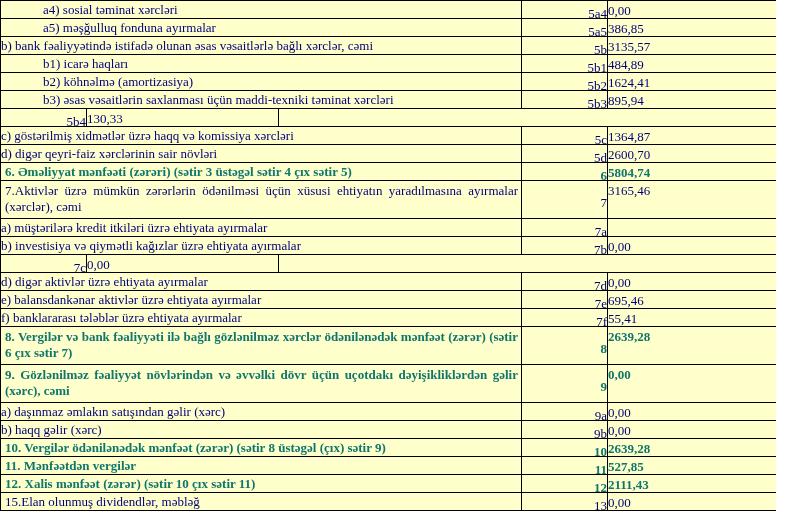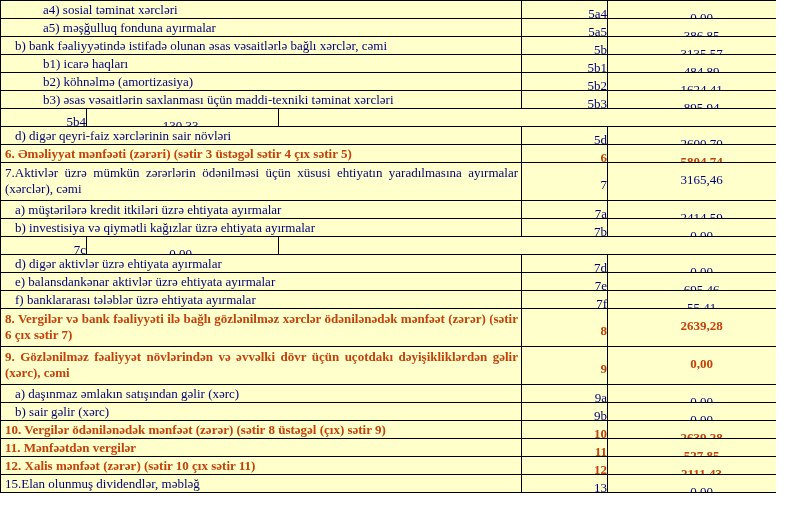--- a/index.html
+++ b/index.html
@@ -37,39 +37,39 @@
     color: #00007B;
   }
   .label {
     width: 521px;
     line-height: 16px;
     padding-top: 1px;
     padding-right: 3px;
   }
   .dbl .label { padding-top: 2px; text-align: justify; }
   .ind0 { padding-left: 4px; }
-  .ind1 { padding-left: 14px; }
+  .ind1 { }
   .ind2 { padding-left: 42px; }
   .code {
     width: 86px;
     text-align: right;
     line-height: 16px;
     padding-top: 5px;
   }
   .dbl .code { line-height: 34px; }
   .value {
     width: 192px;
-    text-align: center;
+    text-align: left;
     line-height: 16px;
-    padding-top: 9px;
+    padding-top: 2px;
     padding-right: 4px;
   }
   .row.bold .cell {
     font-weight: bold;
-    color: #c2410c;
+    color: #0f766e;
   }
 </style>
 </head>
 <body>
 
 <div class="page">
   <div class="fin-table">
       <div class="row">
         <div class="cell label ind2">a4) sosial təminat xərcləri</div>
         <div class="cell code">5a4</div>
@@ -98,38 +98,42 @@
       <div class="row">
         <div class="cell label ind2">b3) əsas vəsaitlərin saxlanması üçün maddi-texniki təminat xərcləri</div>
         <div class="cell code">5b3</div>
         <div class="cell value">895,94</div>
       </div>
       <div class="row">
         <div class="cell code">5b4</div>
         <div class="cell value">130,33</div>
       </div>
       <div class="row">
+        <div class="cell label ind1">c) göstərilmiş xidmətlər üzrə haqq və komissiya xərcləri</div>
+        <div class="cell code">5c</div>
+        <div class="cell value">1364,87</div>
+      </div>
+      <div class="row">
         <div class="cell label ind1">d) digər qeyri-faiz xərclərinin sair növləri</div>
         <div class="cell code">5d</div>
         <div class="cell value">2600,70</div>
       </div>
       <div class="row bold">
         <div class="cell label ind0">6. Əməliyyat mənfəəti (zərəri) (sətir 3 üstəgəl sətir 4 çıx sətir 5)</div>
         <div class="cell code">6</div>
         <div class="cell value">5804,74</div>
       </div>
       <div class="row dbl">
         <div class="cell label ind0">7.Aktivlər üzrə mümkün zərərlərin ödənilməsi üçün xüsusi ehtiyatın yaradılmasına ayırmalar (xərclər), cəmi</div>
         <div class="cell code">7</div>
         <div class="cell value">3165,46</div>
       </div>
       <div class="row">
         <div class="cell label ind1">a) müştərilərə kredit itkiləri üzrə ehtiyata ayırmalar</div>
         <div class="cell code">7a</div>
-        <div class="cell value">2414,59</div>
       </div>
       <div class="row">
         <div class="cell label ind1">b) investisiya və qiymətli kağızlar üzrə ehtiyata ayırmalar</div>
         <div class="cell code">7b</div>
         <div class="cell value">0,00</div>
       </div>
       <div class="row">
         <div class="cell code">7c</div>
         <div class="cell value">0,00</div>
       </div>
@@ -157,21 +161,21 @@
         <div class="cell label ind0">9. Gözlənilməz fəaliyyət növlərindən və əvvəlki dövr üçün uçotdakı dəyişikliklərdən gəlir (xərc), cəmi</div>
         <div class="cell code">9</div>
         <div class="cell value">0,00</div>
       </div>
       <div class="row">
         <div class="cell label ind1">a) daşınmaz əmlakın satışından gəlir (xərc)</div>
         <div class="cell code">9a</div>
         <div class="cell value">0,00</div>
       </div>
       <div class="row">
-        <div class="cell label ind1">b) sair gəlir (xərc)</div>
+        <div class="cell label ind1">b) haqq gəlir (xərc)</div>
         <div class="cell code">9b</div>
         <div class="cell value">0,00</div>
       </div>
       <div class="row bold">
         <div class="cell label ind0">10. Vergilər ödənilənədək mənfəət (zərər) (sətir 8 üstəgəl (çıx) sətir 9)</div>
         <div class="cell code">10</div>
         <div class="cell value">2639,28</div>
       </div>
       <div class="row bold">
         <div class="cell label ind0">11. Mənfəətdən vergilər</div>

